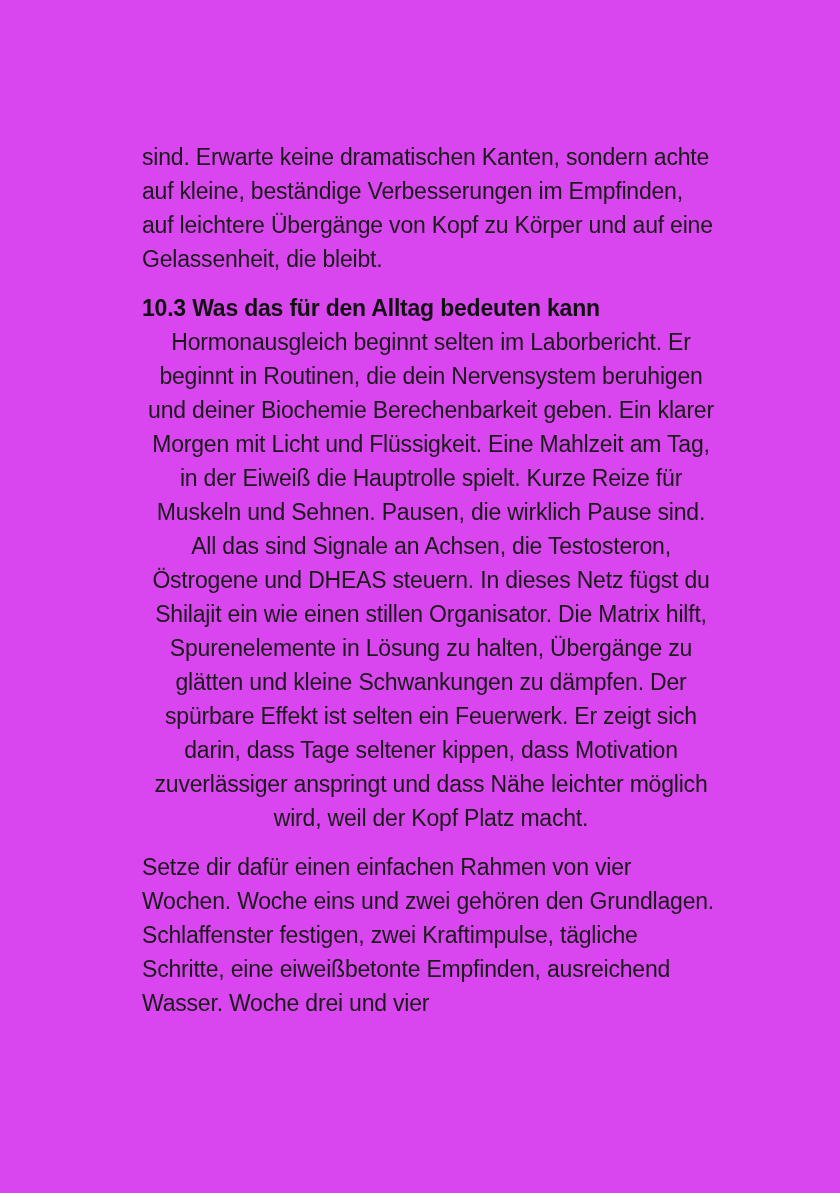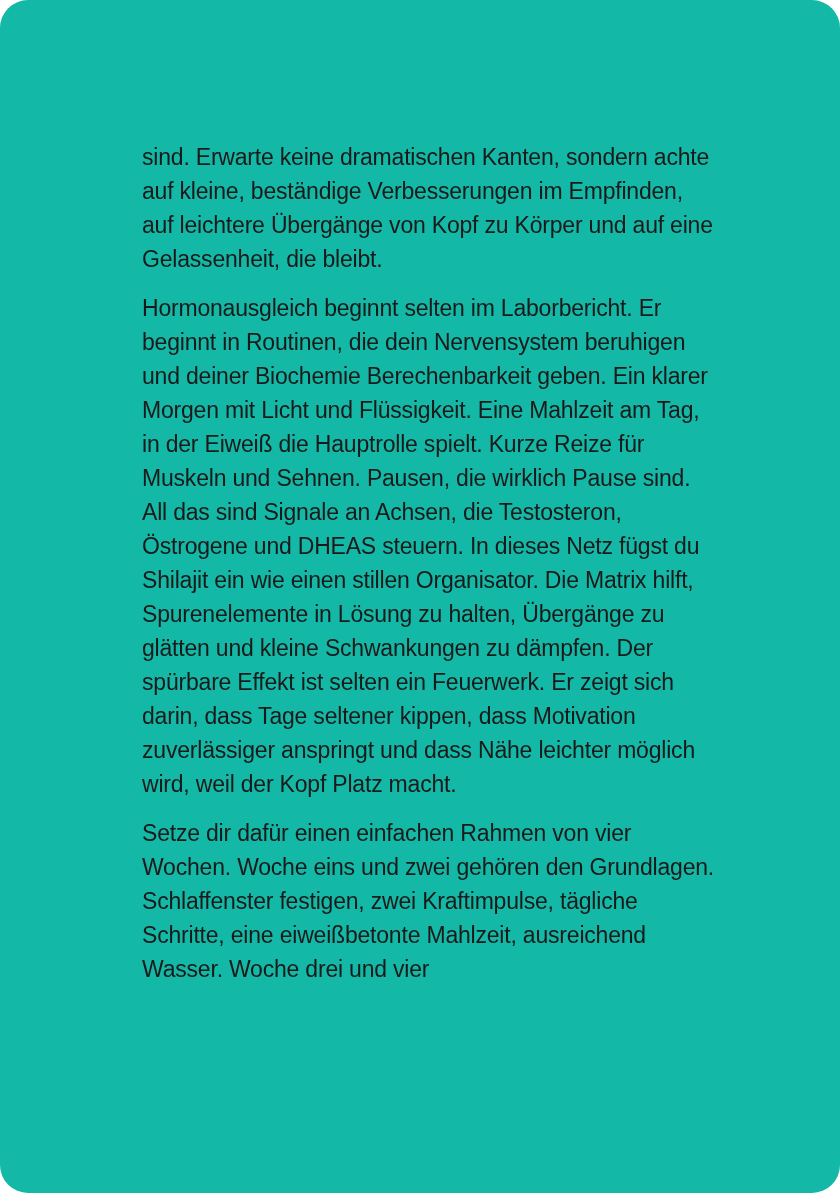--- a/index.html
+++ b/index.html
@@ -11,22 +11,21 @@
     width: 840px;
     height: 1193px;
     background: #ffffff;
     position: relative;
     overflow: hidden;
     font-family: "Liberation Sans", "DejaVu Sans", sans-serif;
   }
   .page {
     position: absolute;
     inset: 0;
-    background: #14b8a6;
-    border-radius: 28px;
+    background: #d946ef;
   }
   .content {
     position: absolute;
     left: 142px;
     top: 140px;
     width: 578px;
     color: #1a1a1a;
     font-size: 23px;
     line-height: 34px;
     letter-spacing: -0.2px;
@@ -51,16 +50,17 @@
   .content p:last-child {
     margin-bottom: 0;
   }
 </style>
 </head>
 <body>
 
 <div class="page">
   <div class="content">
     <p>sind. Erwarte keine dramatischen Kanten, sondern achte auf kleine, beständige Verbesserungen im Empfinden, auf leichtere Übergänge von Kopf zu Körper und auf eine Gelassenheit, die bleibt.</p>
+    <h2>10.3 Was das für den Alltag bedeuten kann</h2>
     <p>Hormonausgleich beginnt selten im Laborbericht. Er beginnt in Routinen, die dein Nervensystem beruhigen und deiner Biochemie Berechenbarkeit geben. Ein klarer Morgen mit Licht und Flüssigkeit. Eine Mahlzeit am Tag, in der Eiweiß die Hauptrolle spielt. Kurze Reize für Muskeln und Sehnen. Pausen, die wirklich Pause sind. All das sind Signale an Achsen, die Testosteron, Östrogene und DHEAS steuern. In dieses Netz fügst du Shilajit ein wie einen stillen Organisator. Die Matrix hilft, Spurenelemente in Lösung zu halten, Übergänge zu glätten und kleine Schwankungen zu dämpfen. Der spürbare Effekt ist selten ein Feuerwerk. Er zeigt sich darin, dass Tage seltener kippen, dass Motivation zuverlässiger anspringt und dass Nähe leichter möglich wird, weil der Kopf Platz macht.</p>
-    <p>Setze dir dafür einen einfachen Rahmen von vier Wochen. Woche eins und zwei gehören den Grundlagen. Schlaffenster festigen, zwei Kraftimpulse, tägliche Schritte, eine eiweißbetonte Mahlzeit, ausreichend Wasser. Woche drei und vier</p>
+    <p>Setze dir dafür einen einfachen Rahmen von vier Wochen. Woche eins und zwei gehören den Grundlagen. Schlaffenster festigen, zwei Kraftimpulse, tägliche Schritte, eine eiweißbetonte Empfinden, ausreichend Wasser. Woche drei und vier</p>
   </div>
 </div>
 
 </body></html>

